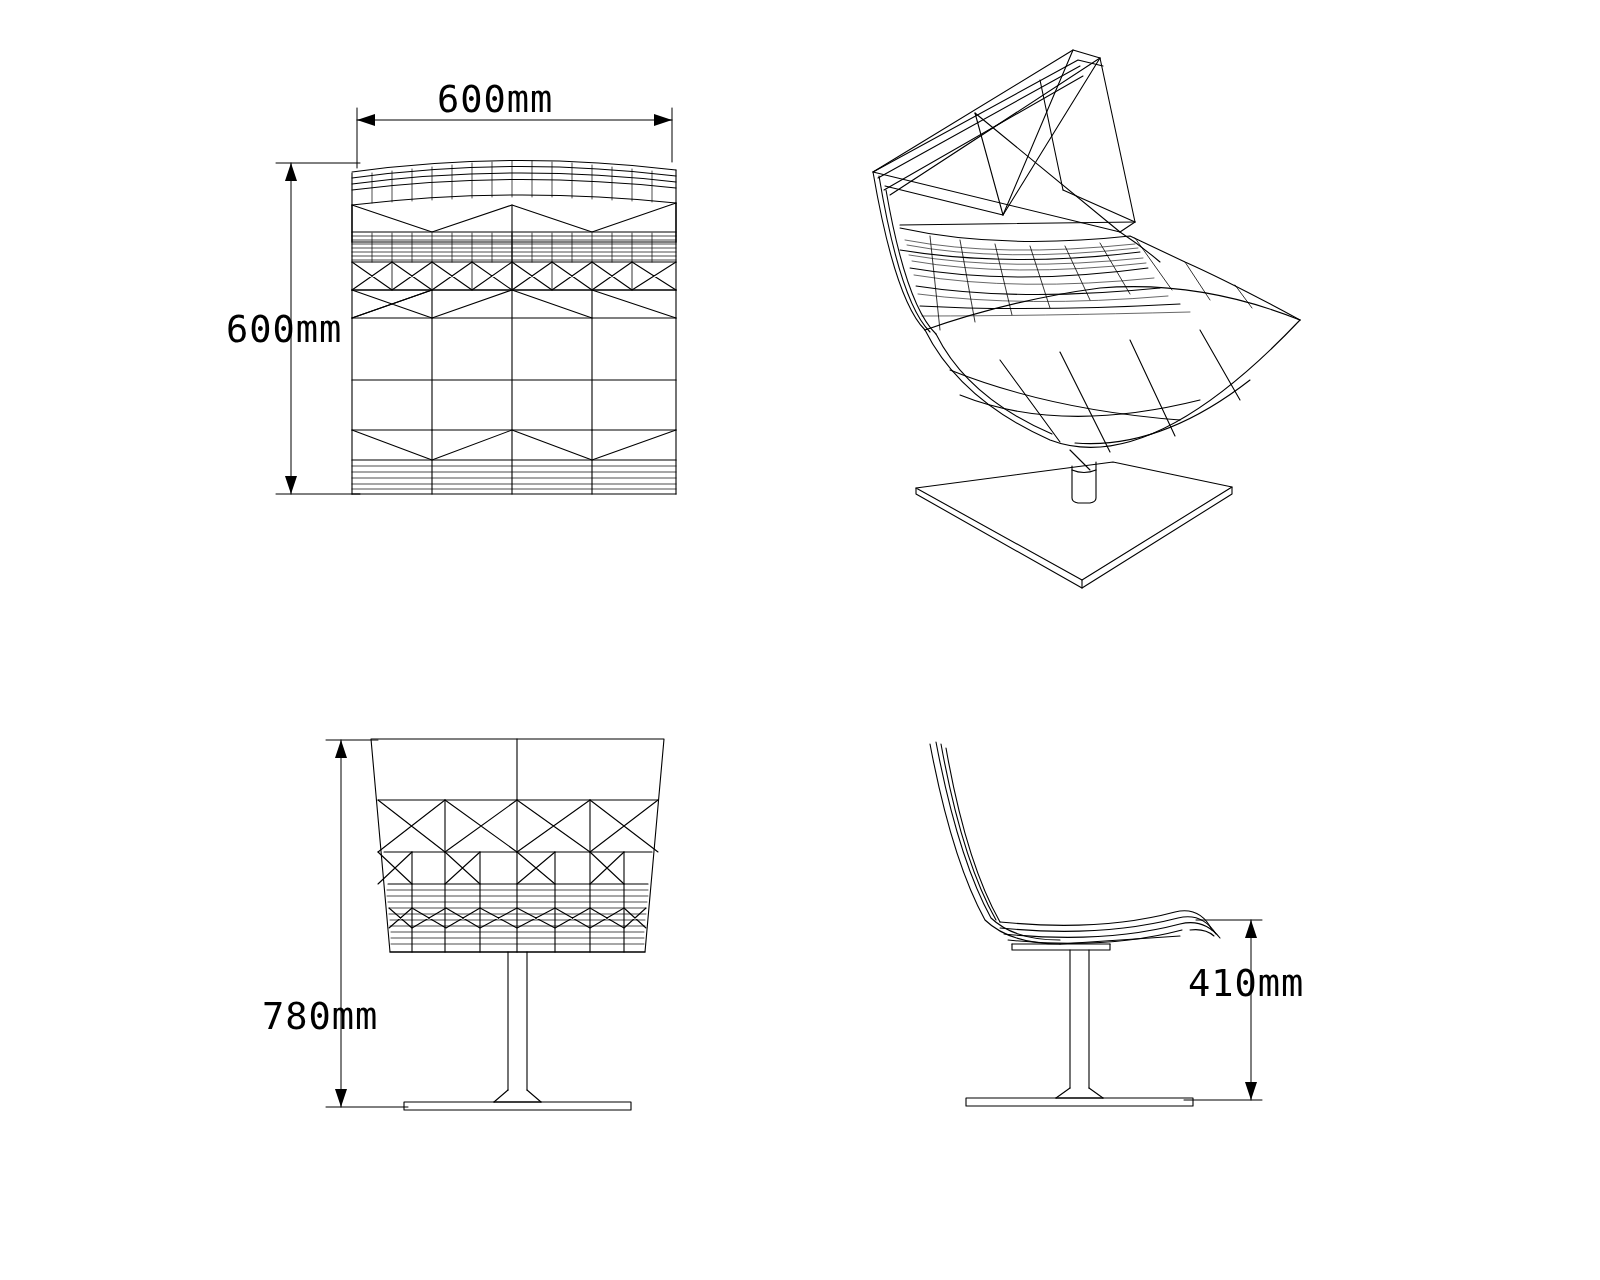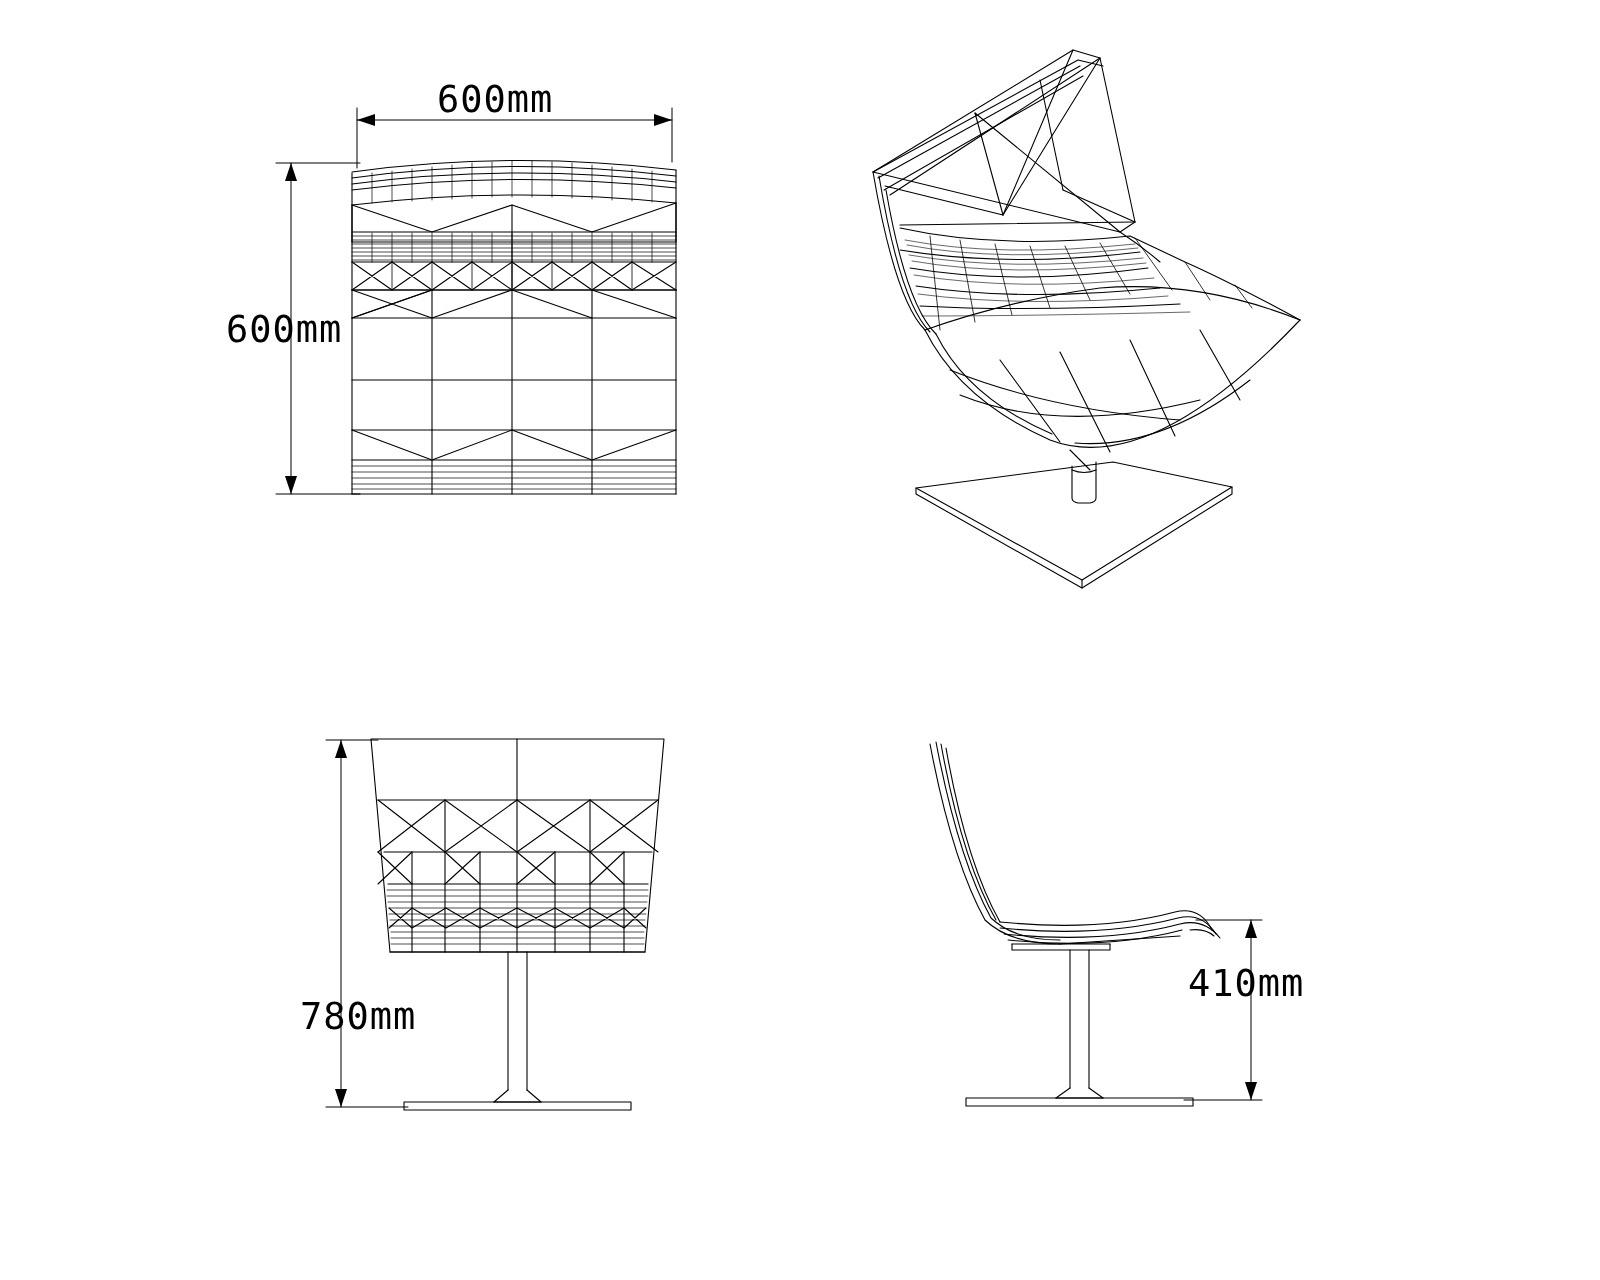--- a/index.html
+++ b/index.html
@@ -30,21 +30,21 @@
   .dim-label {
     position: absolute;
     font-family: "DejaVu Sans Mono", monospace;
     font-size: 37px;
     letter-spacing: 1px;
     color: #000000;
     white-space: nowrap;
   }
   .dim-top-width { left: 437px; top: 78px; }
   .dim-left-height { left: 226px; top: 308px; }
-  .dim-bottom-height { left: 262px; top: 995px; margin-left: 38px; }
+  .dim-bottom-height { left: 262px; top: 995px; }
   .dim-seat-height { left: 1188px; top: 962px; }
 </style>
 </head>
 <body>
 
 <div id="sheet">
 
   <svg class="drawing" viewBox="0 0 1600 1280">
     <g fill="none" stroke="#000000" stroke-width="1.1" stroke-linejoin="round" stroke-linecap="round">
 

